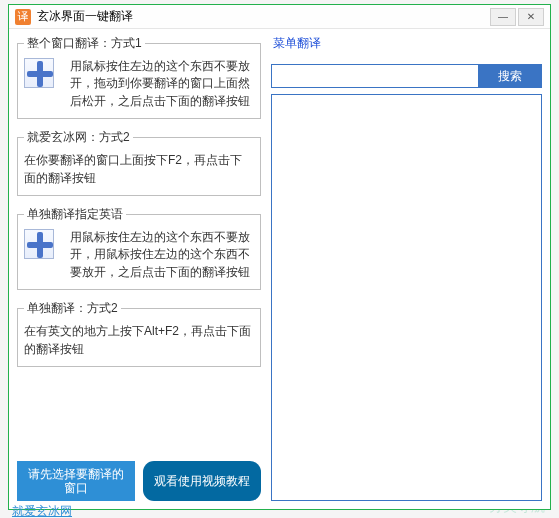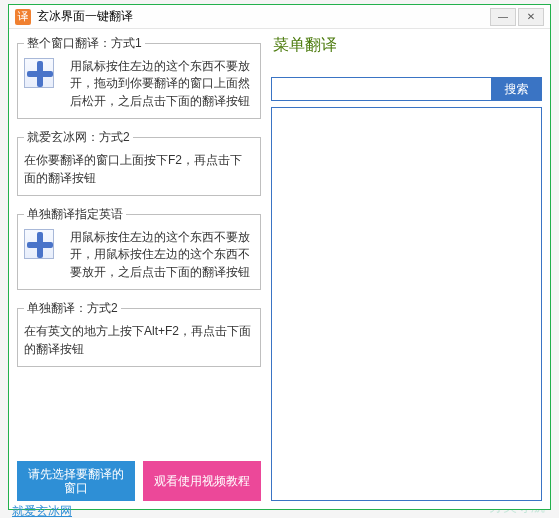--- a/index.html
+++ b/index.html
@@ -96,39 +96,39 @@
   }
   .cross-icon::before, .cross-icon::after {
     content: "";
     position: absolute;
     background: #4a74c9;
   }
   .cross-icon::before { left: 12px; top: 2px; width:6px; height:26px; border-radius:2px;}
   .cross-icon::after  { top: 12px; left: 2px; height:6px; width:26px; border-radius:2px;}
   .desc { color: #333; line-height: 1.45; font-size: 12px; }
   .menu-label {
-    color: #4d7c0f;
-    font-size: 16px;
-    margin-bottom: 21px;
+    color: #1d4ed8;
+    font-size: 12px;
+    margin-bottom: 12px;
     padding-left: 2px;
   }
   .search-row {
     display: flex;
     margin-bottom: 6px;
   }
   .search-row input {
     flex: 1;
     height: 24px;
     border: 1px solid #3a74c4;
     padding: 0 6px;
     font-size: 12px;
     outline: none;
   }
   .search-btn {
-    width: 50px;
+    width: 63px;
     height: 24px;
     border: 1px solid #3a74c4;
     border-left: none;
     background: #3a74c4;
     color: #fff;
     font-size: 12px;
     cursor: pointer;
   }
   .result-box {
     flex: 1;
@@ -148,21 +148,21 @@
     font-size: 12px;
     display: flex;
     align-items: center;
     justify-content: center;
     text-align: center;
     line-height: 1.2;
     border: none;
     cursor: pointer;
     padding: 0 6px;
   }
-  .big-btn.secondary { background: #ec4899; }
+  .big-btn.secondary { background: #0369a1; border-radius: 11px; }
   .footer-link {
     position: absolute;
     left: 12px;
     bottom: -2px;
     color: #2e8fd6;
     font-size: 12px;
     z-index: 3;
   }
   .bottom-hints {
     position: absolute;

